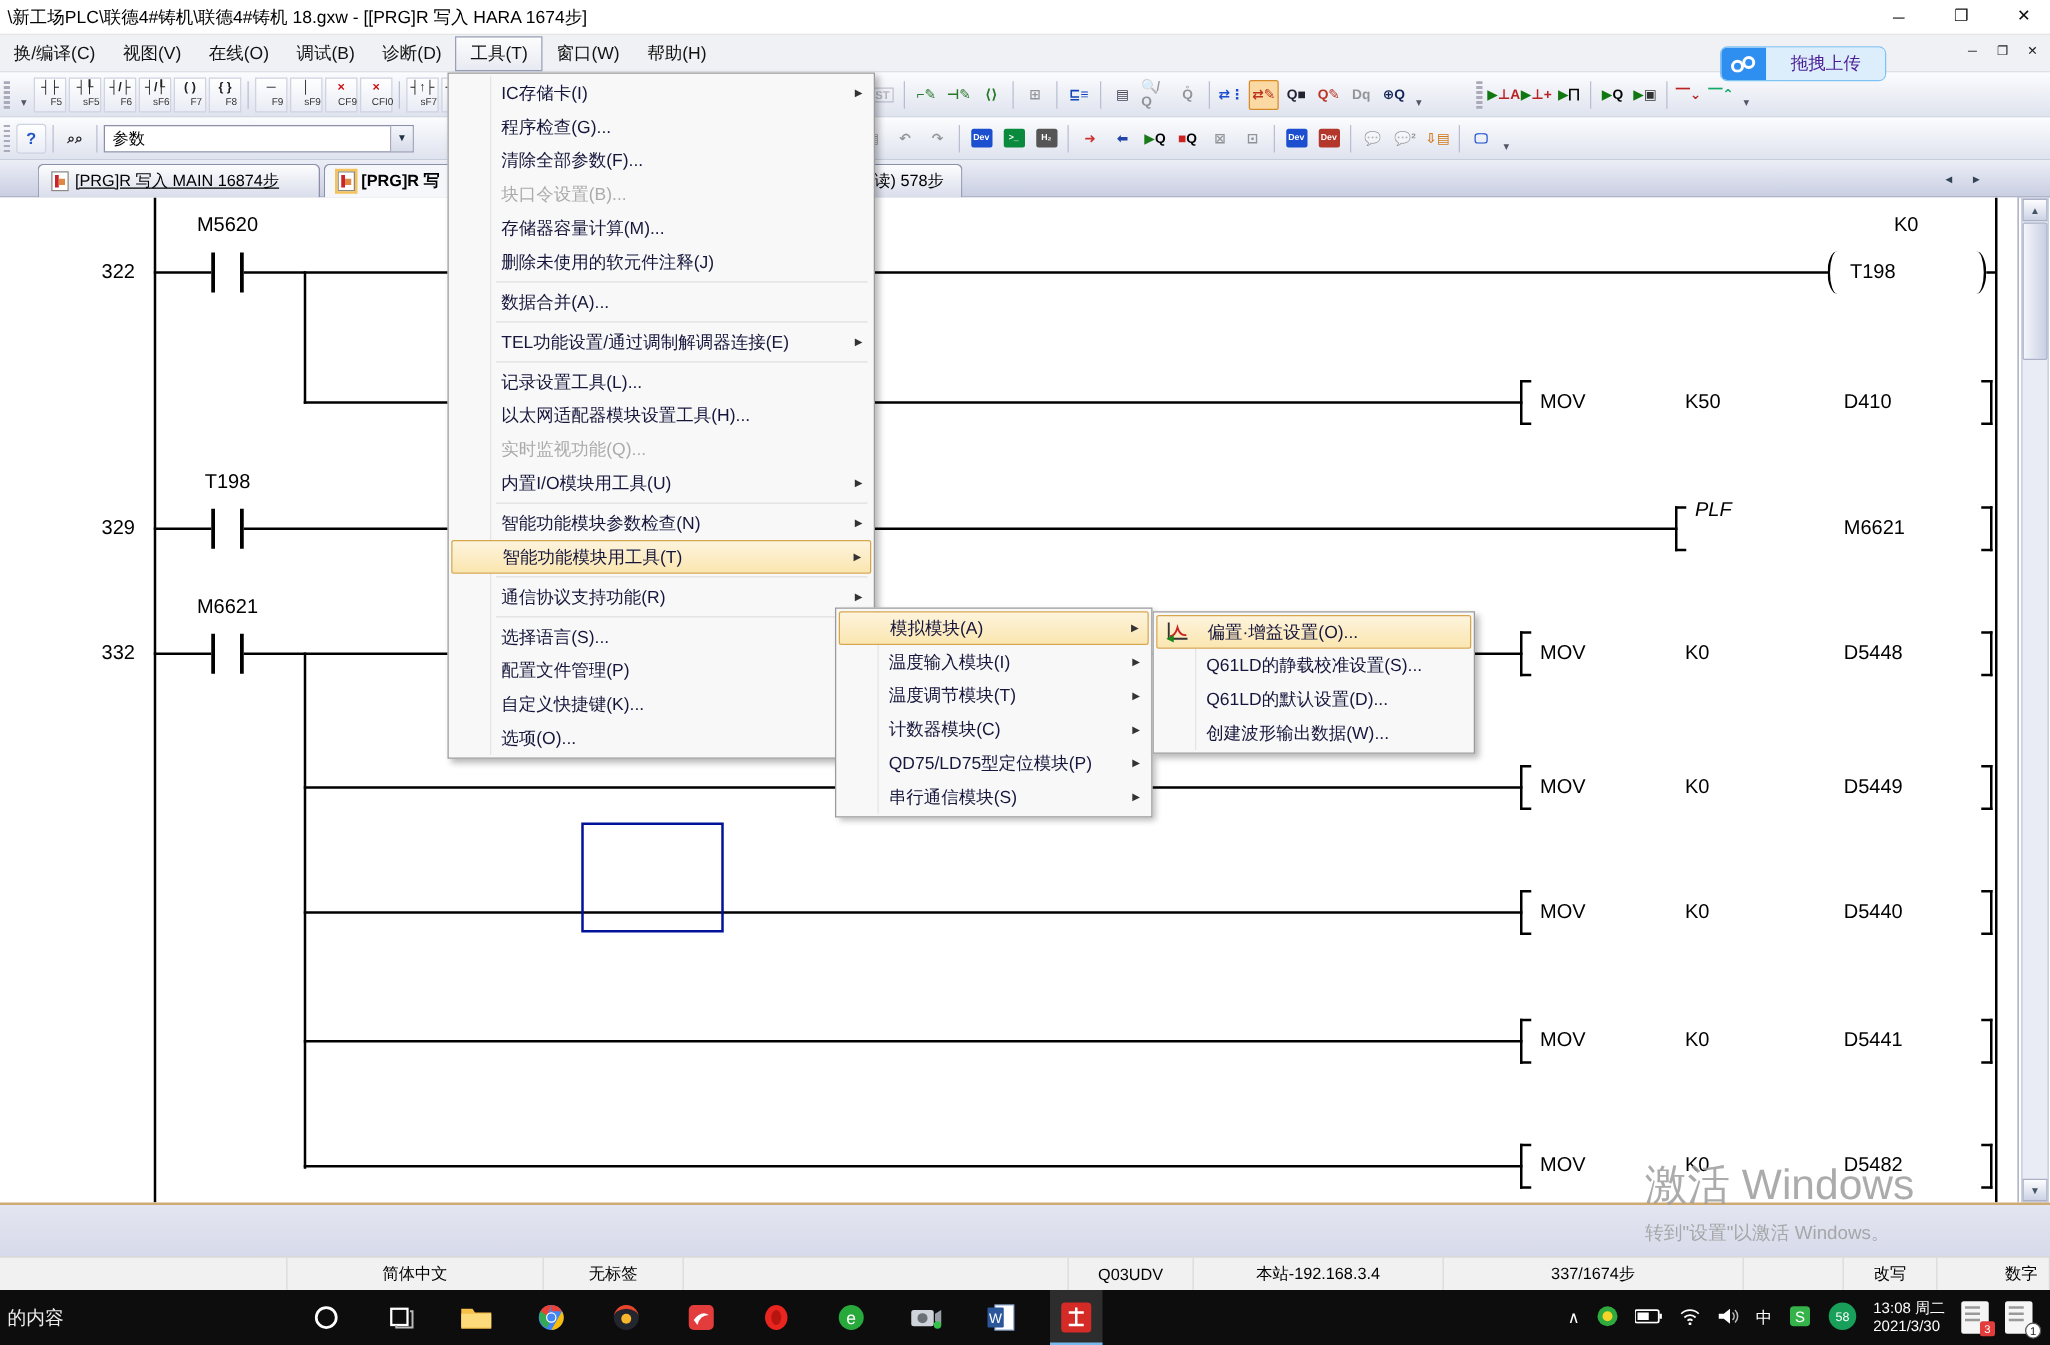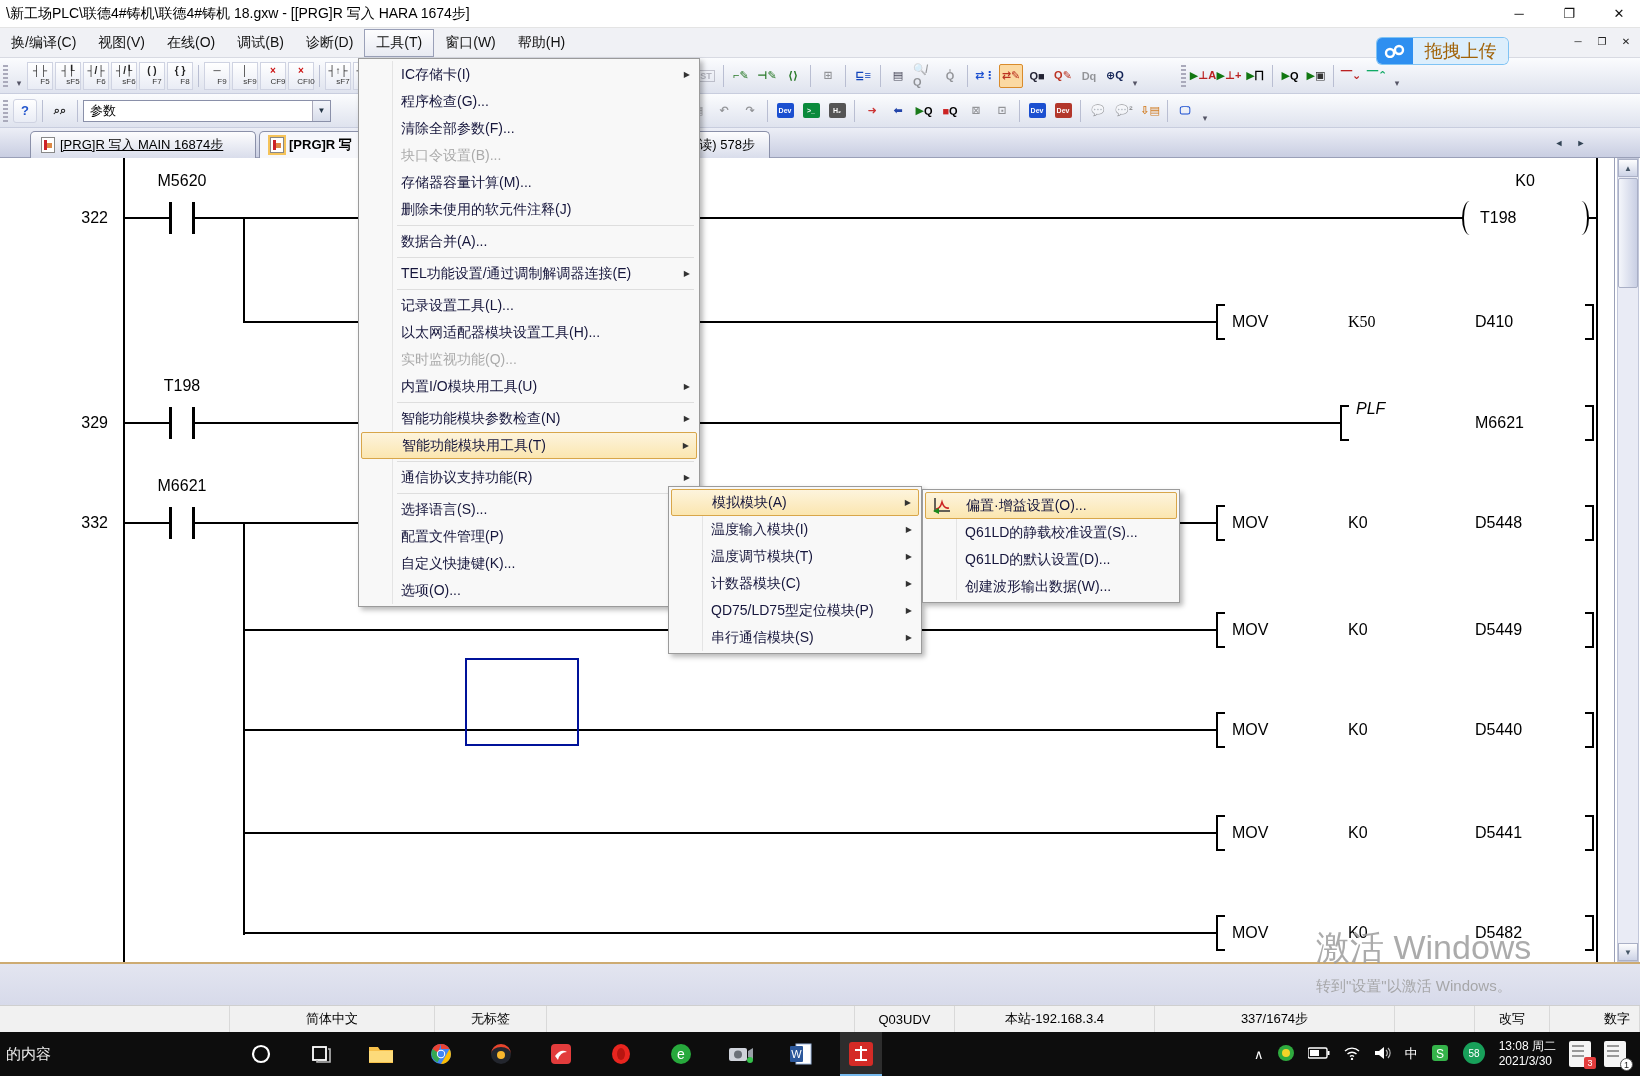--- a/index.html
+++ b/index.html
@@ -35,21 +35,21 @@
   .chip { width:17px; height:15px; border-radius:2px; display:flex; align-items:center; justify-content:center; color:#fff; font-size:7px; font-weight:bold; }
   .overflow { width:12px; height:24px; display:flex; align-items:flex-end; justify-content:center; font-size:9px; color:#556; }
   .helpbtn { width:24px; height:24px; border:1px solid #cfd3e2; border-radius:3px; background:linear-gradient(#fff,#e9ecf5); color:#2255cc; font-weight:bold; display:flex; align-items:center; justify-content:center; }
   .combo { width:248px; height:22px; background:#fff; border:1px solid #8a90a9; display:flex; align-items:center; }
   .combo .val { flex:1; padding-left:6px; font-size:13px; color:#000; }
   .combo .drop { width:18px; height:20px; background:linear-gradient(#f4f6fb,#d7dcea); border-left:1px solid #aab; display:flex; align-items:center; justify-content:center; font-size:8px; color:#234; }
 
   
   .baidu { position:absolute; left:1377px; top:38px; width:131px; height:26px; display:flex; z-index:9; border-radius:5px; overflow:hidden; box-shadow:0 0 0 1px #7fc3f4; }
   .baidu .logo { width:36px; background:#2e8ff0; display:flex; align-items:center; justify-content:center; }
-  .baidu .lbl { flex:1; background:#dceefc; color:#a16207; font-size:18px; display:flex; align-items:center; justify-content:center; }
+  .baidu .lbl { flex:1; background:#dceefc; color:#4c1d95; font-size:14px; display:flex; align-items:center; justify-content:center; }
 
   
   .tabbar { position:absolute; left:0; top:128px; width:1640px; height:30px; background:linear-gradient(#eceef6,#c9cee2); border-bottom:1px solid #9aa0b8; }
   .tab { position:absolute; top:3px; height:27px; display:flex; align-items:center; gap:5px; padding:0 14px 0 10px; border:1px solid #8a90a9; border-bottom:none; border-radius:5px 5px 0 0; background:linear-gradient(#fdfdfe,#d9ddeb); font-size:13px; color:#000; white-space:nowrap; overflow:hidden; }
   .tab.active { background:#f6f7fb; font-weight:bold; }
   .tabicon { width:14px; height:16px; background:#fff; border:1px solid #888; position:relative; flex:none; }
   .tabicon::before { content:""; position:absolute; left:2px; top:2px; width:3px; height:10px; background:#cc2229; }
   .tabicon::after { content:""; position:absolute; right:2px; top:5px; width:5px; height:5px; background:#d84; }
   .tab.active .tabicon { outline:2px solid #f5c35a; }
   .tabnav { position:absolute; top:6px; display:flex; gap:4px; }
@@ -408,21 +408,21 @@
   <div class="dev" style="left:132px; top:14px; width:100px;">M5620</div>
   <div class="dev" style="left:1495px; top:14px; width:60px;">K0</div>
   <div class="paren open" style="left:1462px; top:43px;"></div>
   <div class="itxt" style="left:1480px; top:51px;">T198</div>
   <div class="paren close" style="left:1576px; top:43px;"></div>
 
   <div class="vwire" style="left:243px; top:59px; height:106px;"></div>
   <div class="wire" style="left:243px; top:163px; width:975px;"></div>
   <div class="brk l" style="left:1216px; top:146px;"></div>
   <div class="itxt" style="left:1232px; top:155px;">MOV</div>
-  <div class="itxt" style="left:1348px; top:155px;font-family:Liberation Serif, serif;">K50</div>
+  <div class="itxt" style="left:1348px; top:155px;">K50</div>
   <div class="itxt" style="left:1475px; top:155px;">D410</div>
   <div class="brk r" style="left:1585px; top:146px;"></div>
 
   <div class="lnum" style="left:8px; top:256px;">329</div>
   <div class="wire" style="left:123px; top:264px; width:1219px;"></div>
   <div class="contact" style="left:169px; top:249px;">
       <i></i>
       <i></i>
     </div>
   <div class="dev" style="left:132px; top:219px; width:100px;">T198</div>

